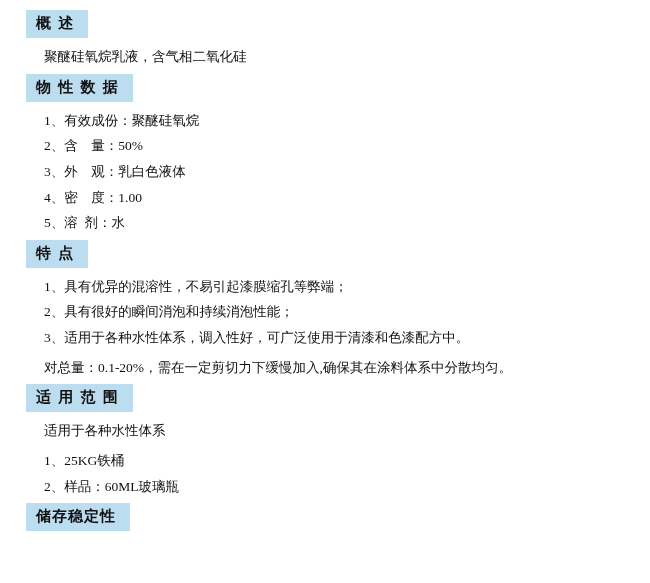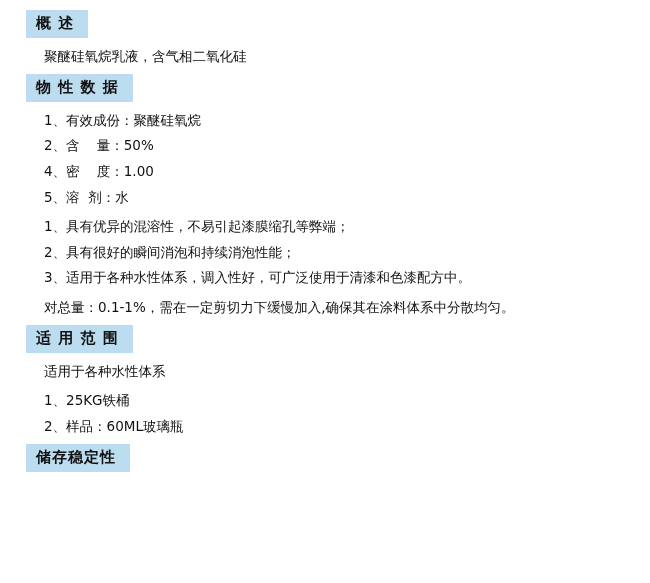--- a/index.html
+++ b/index.html
@@ -36,20 +36,21 @@
     margin-bottom: 6px;
   }
   .body-block {
     padding-left: 18px;
     font-size: 13.5px;
     line-height: 1.9;
     color: #111111;
   }
   .line {
     white-space: pre-wrap;
+    font-family: Liberation Serif, serif;
   }
   .sec-gap-sm { margin-bottom: 4px; }
   .indent-list { padding-left: 18px; }
 </style>
 </head>
 <body>
 
 <div class="page">
 
   <div class="section sec-gap-sm">
@@ -57,36 +58,38 @@
     <div class="body-block">
       <div class="line">聚醚硅氧烷乳液，含气相二氧化硅</div>
     </div>
   </div>
 
   <div class="section sec-gap-sm">
     <div class="heading">物 性 数 据</div>
     <div class="body-block indent-list">
       <div class="line">1、有效成份：聚醚硅氧烷</div>
       <div class="line">2、含    量：50%</div>
+      <div class="line">3、外    观：乳白色液体</div>
       <div class="line">4、密    度：1.00</div>
       <div class="line">5、溶  剂：水</div>
     </div>
   </div>
 
   <div class="section sec-gap-sm">
+    <div class="heading">特 点</div>
     <div class="body-block indent-list">
       <div class="line">1、具有优异的混溶性，不易引起漆膜缩孔等弊端；</div>
       <div class="line">2、具有很好的瞬间消泡和持续消泡性能；</div>
       <div class="line">3、适用于各种水性体系，调入性好，可广泛使用于清漆和色漆配方中。</div>
     </div>
   </div>
 
   <div class="section sec-gap-sm">
     <div class="body-block">
-      <div class="line">对总量：0.1-1%，需在一定剪切力下缓慢加入,确保其在涂料体系中分散均匀。</div>
+      <div class="line">对总量：0.1-20%，需在一定剪切力下缓慢加入,确保其在涂料体系中分散均匀。</div>
     </div>
   </div>
 
   <div class="section sec-gap-sm">
     <div class="heading">适 用 范 围</div>
     <div class="body-block">
       <div class="line">适用于各种水性体系</div>
     </div>
   </div>
 

